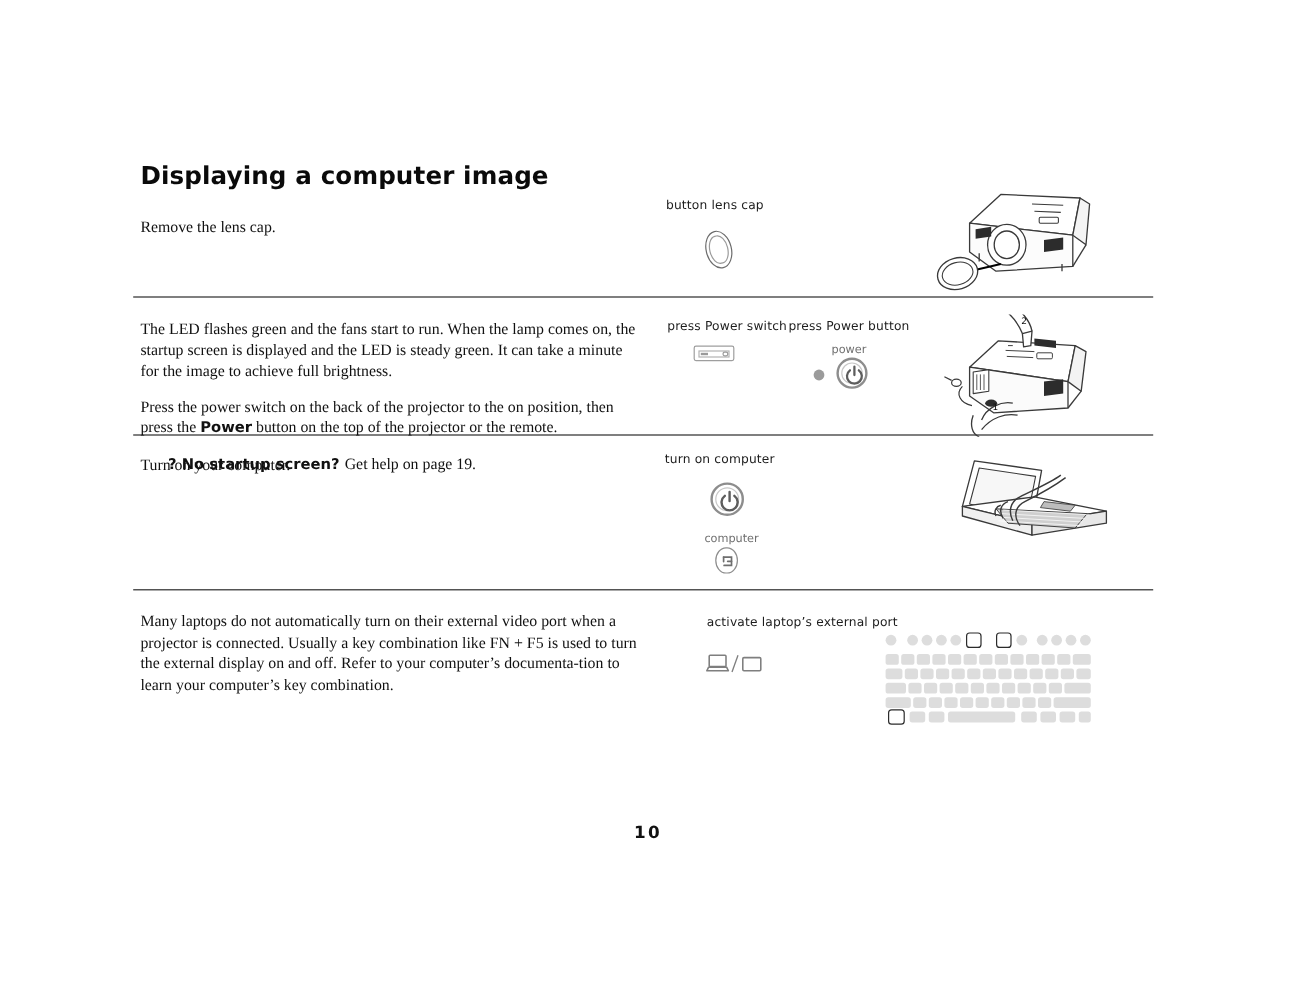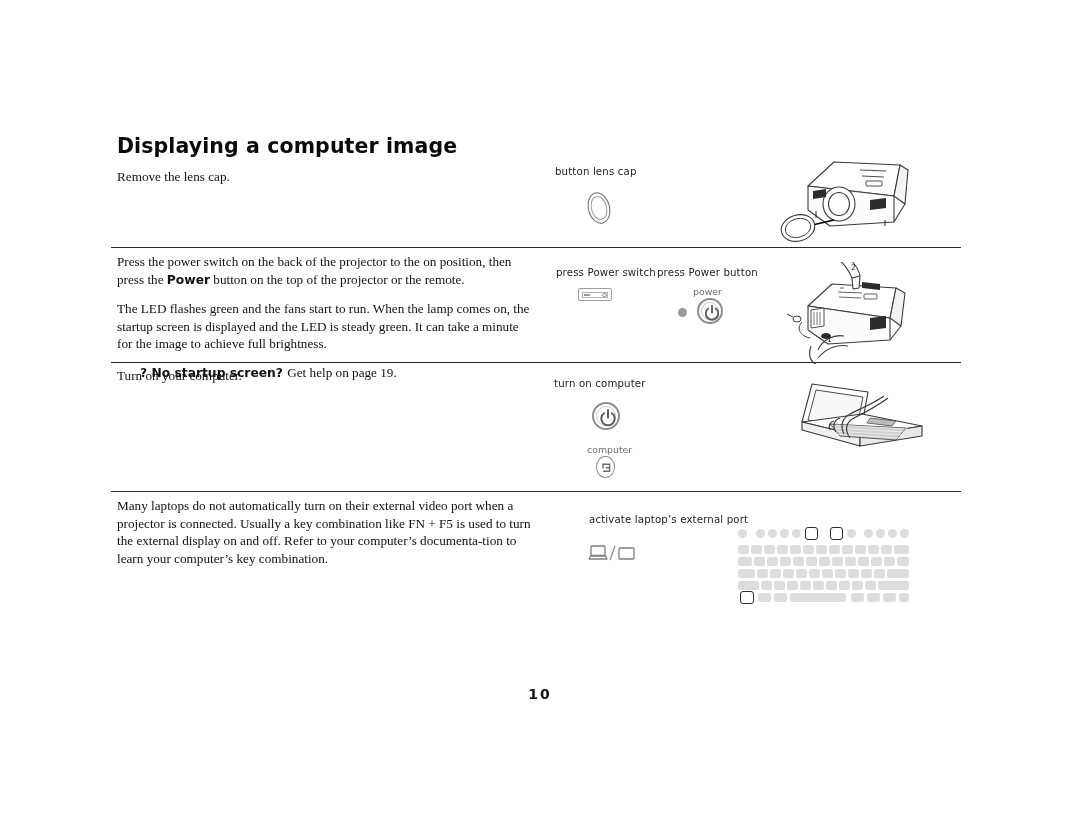--- a/index.html
+++ b/index.html
@@ -43,21 +43,21 @@
   .body-col {
     position: absolute;
     left: 117px;
     width: 420px;
     font-family: "Liberation Serif", serif;
     font-size: 13.2px;
     line-height: 17.6px;
     color: #111111;
   }
   .body-col p {
-    margin: 0 0 11px 0;
+    margin: 12px 0 11px 0;
   }
   .body-col p:last-child { margin-bottom: 0; }
   .tip {
     margin: 0;
     padding-left: 23px;
     text-indent: 0;
   }
   .b {
     font-family: "DejaVu Sans", sans-serif;
     font-weight: bold;
@@ -239,22 +239,22 @@
 
       <path d="M62 72 L36 78" stroke-width="1.6" stroke="#000000"></path>
       <path d="M38 74 L30 78.5 L39 82 Z" fill="#000000" stroke="none"></path>
 
       <ellipse cx="26" cy="80" rx="17" ry="13" fill="#ffffff" transform="rotate(-16 26 80)"></ellipse>
       <ellipse cx="26" cy="80" rx="13" ry="9.3" fill="#ffffff" transform="rotate(-16 26 80)" stroke-width="0.9"></ellipse>
     </g>
   </svg>
 
   <div class="body-col" style="top:253px;">
+    <p><span>The LED flashes green and the fans start to run. When the lamp comes on, the startup screen is displayed and the LED is steady green. It can take a minute for the image to achieve full brightness.</span></p>
     <p><span>Press the power switch on the back of the projector to the on position, then press the </span><span class="b">Power</span><span> button on the top of the projector or the remote.</span></p>
-    <p><span>The LED flashes green and the fans start to run. When the lamp comes on, the startup screen is displayed and the LED is steady green. It can take a minute for the image to achieve full brightness.</span></p>
     <p class="tip"><span class="b">? No startup screen? </span><span>Get help on page 19.</span></p>
   </div>
 
   <div class="callout" style="left:556px; top:267px;">press Power switch</div>
   <div class="callout" style="left:657px; top:267px;">press Power button</div>
 
   <div class="rocker-switch" style="left:578px; top:288px;">
     <span class="inner"></span>
     <span class="dash"></span>
     <span class="circ"></span>

